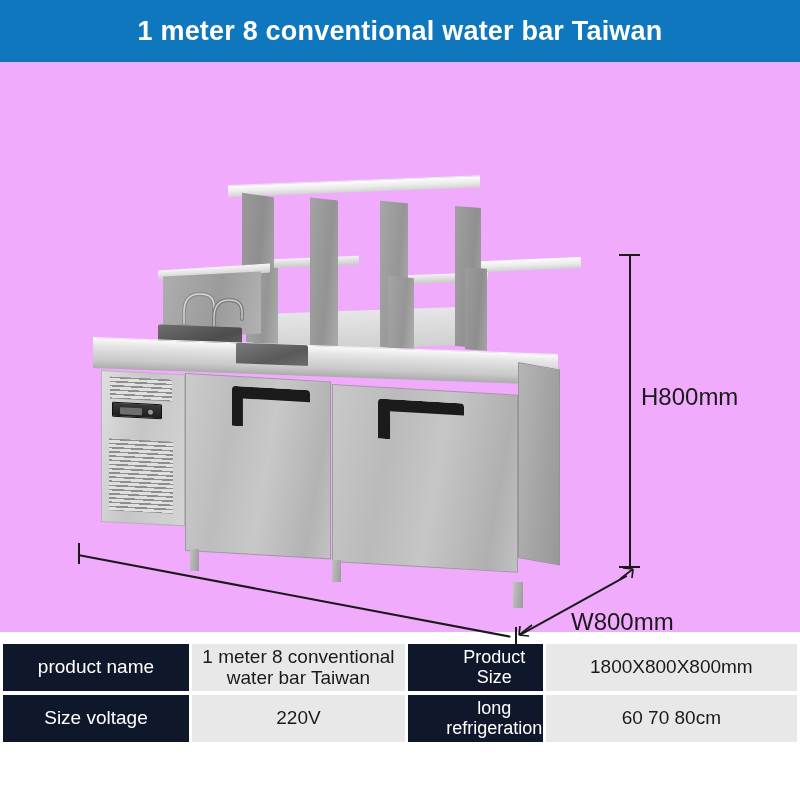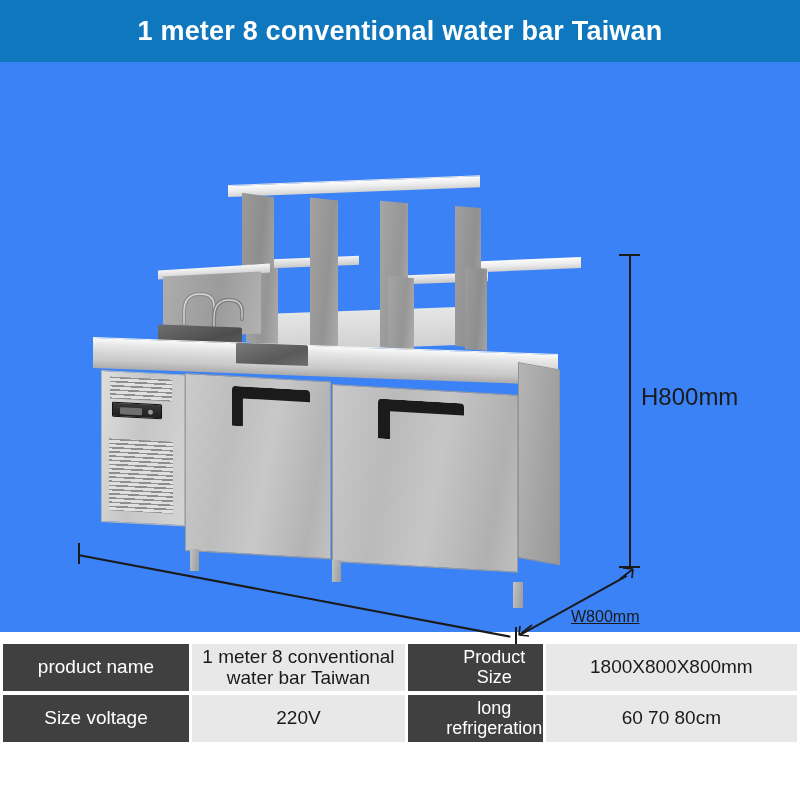--- a/index.html
+++ b/index.html
@@ -15,21 +15,21 @@
     position:absolute; left:0; top:0; width:800px; height:62px;
     background:#0f77bd;
     display:flex; align-items:center; justify-content:center;
   }
   .banner-title {
     color:#ffffff; font-size:27px; font-weight:bold;
     letter-spacing:.2px; white-space:nowrap;
   }
 
   
-  .stage { position:absolute; left:0; top:62px; width:800px; height:570px; background:#3b82f6; }
+  .stage { position:absolute; left:0; top:62px; width:800px; height:570px; background:#f0abfc; }
 
   .shelf-toptier {
     position:absolute; left:228px; top:123px; width:252px; height:12px;
     background:linear-gradient(180deg,#fdfdfd 0%,#ececec 50%,#d2d2d2 100%);
     transform:skewY(-2.2deg); transform-origin:left bottom;
     border-top:1px solid #e8e8e8;
   }
   .shelf-toptier-right {
     position:absolute; left:463px; top:200px; width:118px; height:11px;
     background:linear-gradient(180deg,#fdfdfd 0%,#eaeaea 55%,#cfcfcf 100%);
@@ -197,34 +197,34 @@
     background:#1a1a1a; transform:rotate(-29deg); transform-origin:left center;
   }
   .dim-w-arrow-a {
     position:absolute; left:518px; top:560px; width:16px; height:16px;
   }
   .dim-w-arrow-b {
     position:absolute; left:618px; top:504px; width:16px; height:16px;
   }
   .dim-w-label {
     position:absolute; left:571px; top:546px;
-    font-size:16px; color:#1a1a1a; white-space:nowrap;text-decoration:underline;
+    font-size:24px; color:#1a1a1a; white-space:nowrap;
   }
 
   
   .spec-table {
     position:absolute; left:0; top:640px; width:800px;
     border-collapse:separate; border-spacing:3px 4px;
   }
   .spec-table td {
     height:47px; vertical-align:middle; text-align:center;
     font-size:19px; line-height:1.08;
   }
   td.lbl {
-    background:#404040; color:#ffffff; width:185px;
+    background:#0f172a; color:#ffffff; width:185px;
   }
   td.val {
     background:#e8e8e8; color:#1a1a1a; width:212px;
   }
   td.lbl.narrow { width:128px; font-size:18px;padding-left:38px; }
   td.val.wide  { width:250px;margin-top:47px; }
 </style>
 </head>
 <body>
 

